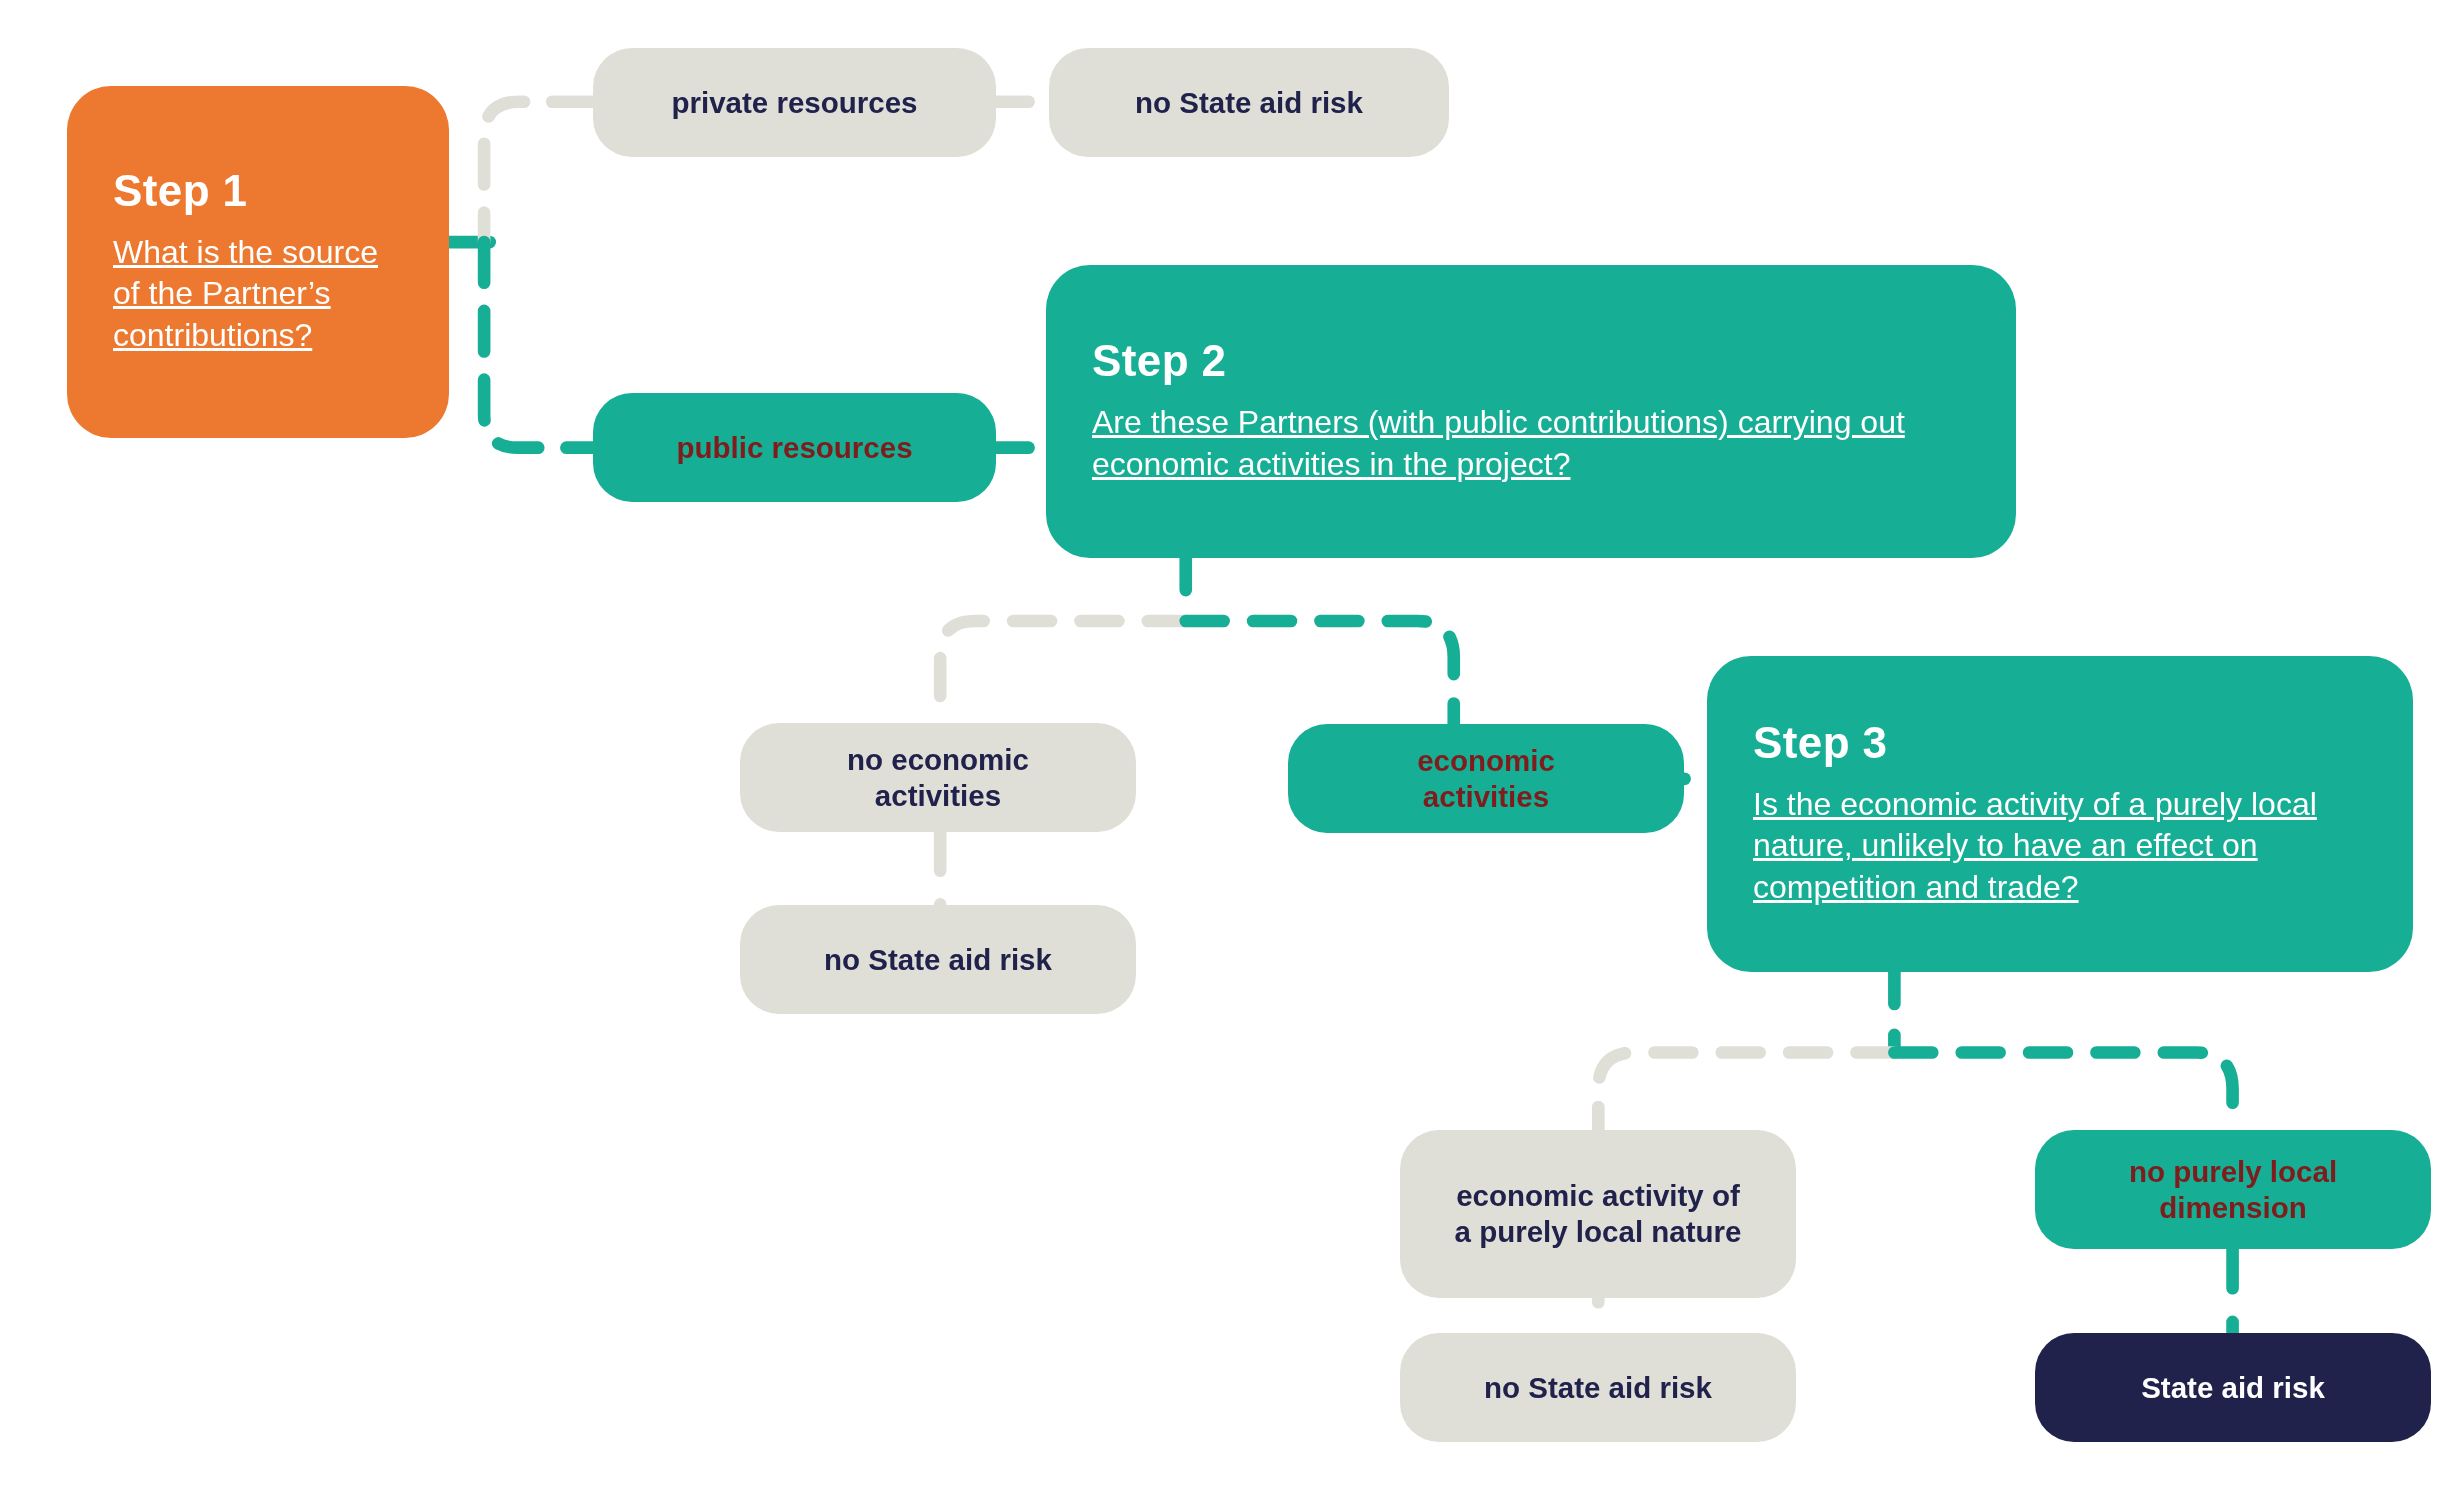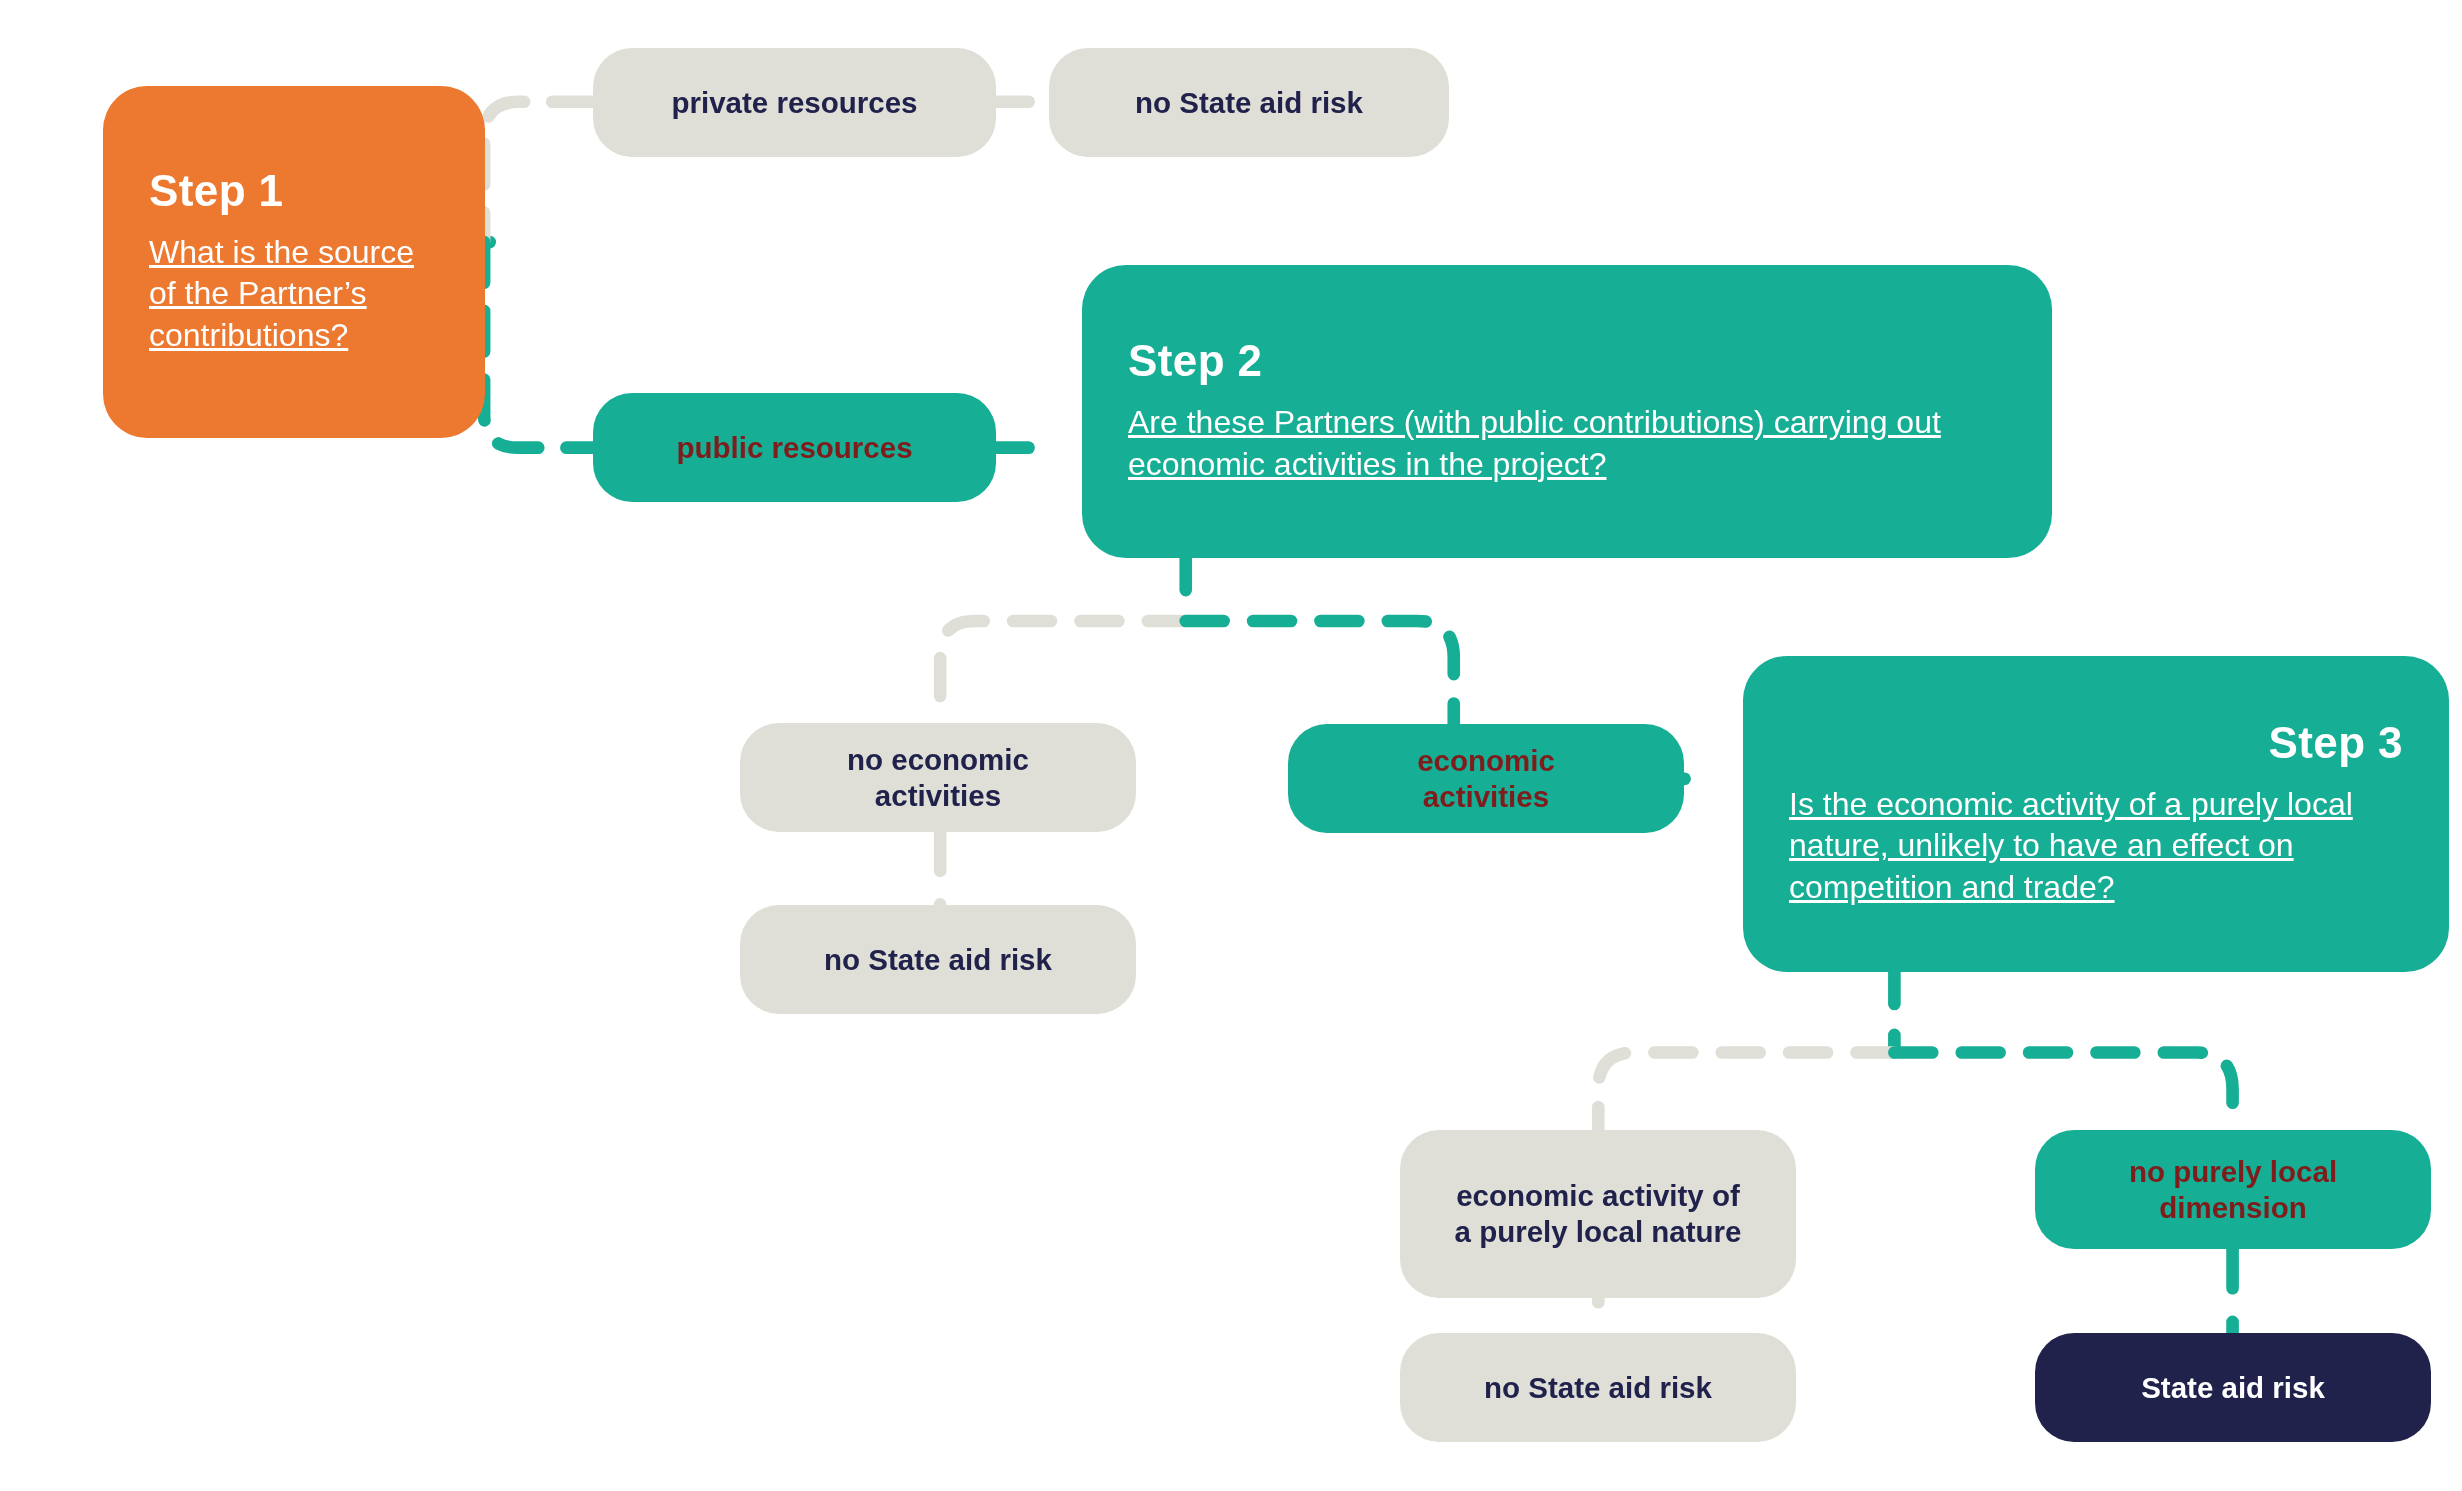--- a/index.html
+++ b/index.html
@@ -30,21 +30,20 @@
     box-sizing: border-box;
     display: flex;
     flex-direction: column;
     justify-content: center;
     border-radius: 49px;
   }
   
   .step-box {
     border-radius: 44px;
     padding: 0 46px;
-    margin-left: 36px;
   }
   .step-title {
     font-size: 44px;
     font-weight: bold;
     color: #ffffff;
     letter-spacing: 0.4px;
     margin: 0 0 18px 0;
     line-height: 1.05;
   }
   .step-question {
@@ -143,21 +142,21 @@
 
   <div class="node pill pill-teal" style="left:1288px; top:724px; width:396px; height:109px;">
     <span>economic</span>
     <span>activities</span>
   </div>
 
   <div class="node pill pill-grey" style="left:740px; top:905px; width:396px; height:109px;">
     <span>no State aid risk</span>
   </div>
 
-  <div class="node step-box step3" style="left:1707px; top:656px; width:706px; height:316px;align-items:flex-end;">
+  <div class="node step-box step3" style="left:1707px; top:656px; width:706px; height:316px;">
     <div class="step-title">Step 3</div>
     <div class="step-question">Is the economic activity of a purely local nature, unlikely to have an effect on competition and trade?</div>
   </div>
 
   <div class="node pill pill-grey" style="left:1400px; top:1130px; width:396px; height:168px;">
     <span>economic activity of</span>
     <span>a purely local nature</span>
   </div>
 
   <div class="node pill pill-teal" style="left:2035px; top:1130px; width:396px; height:119px;">

